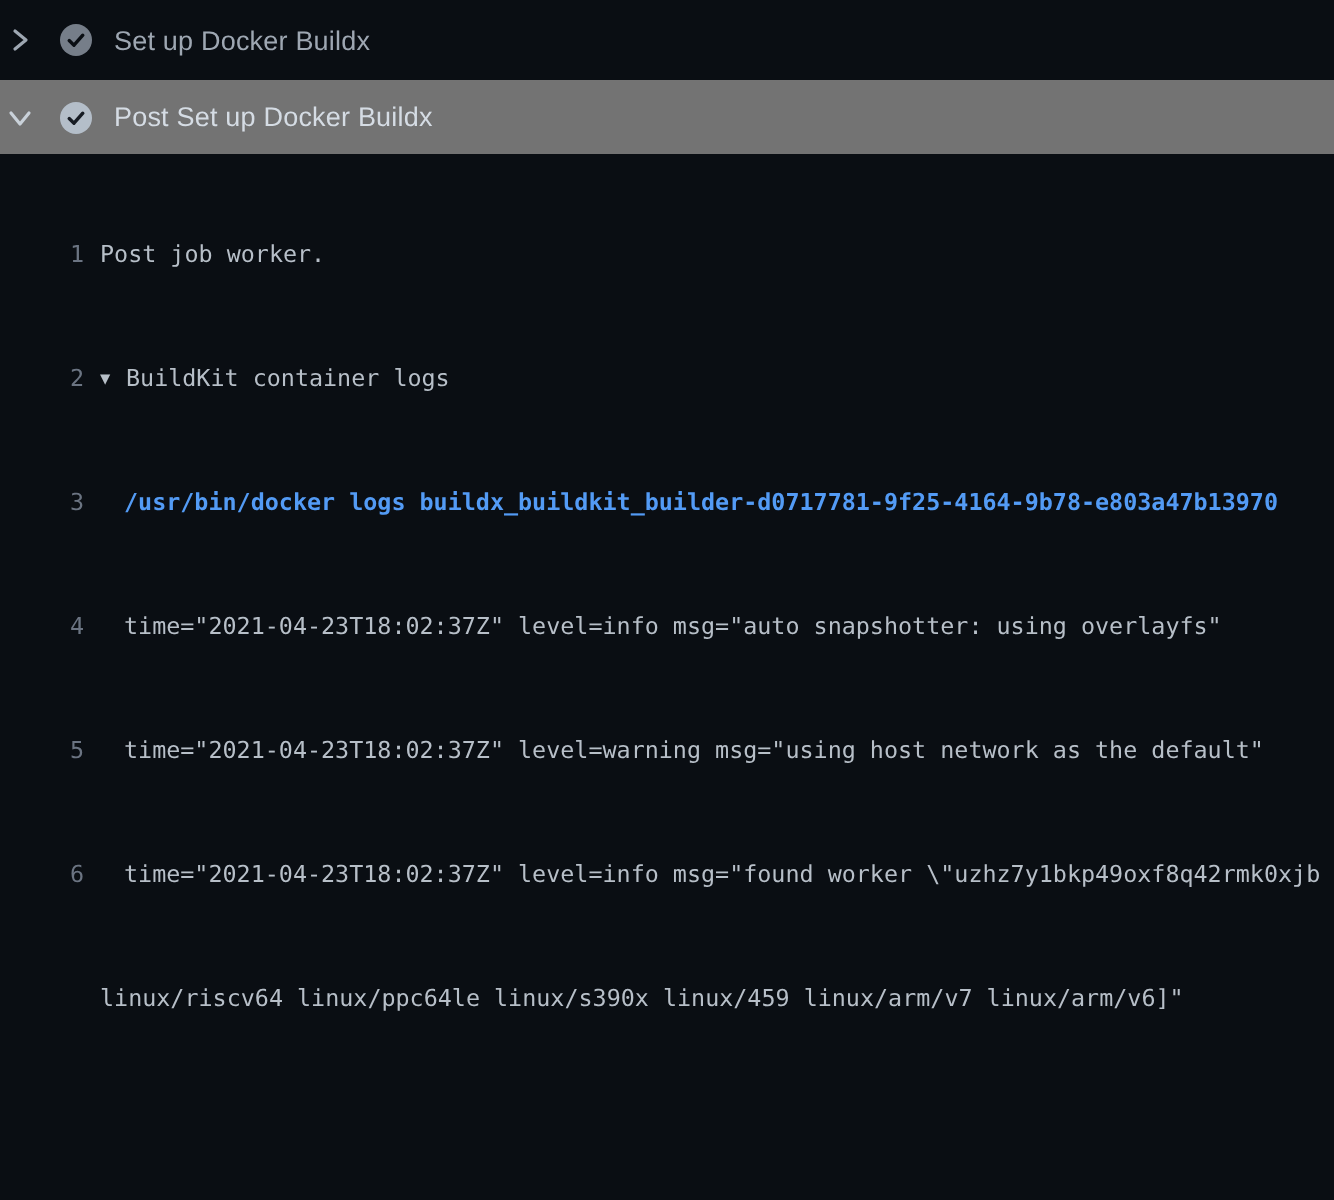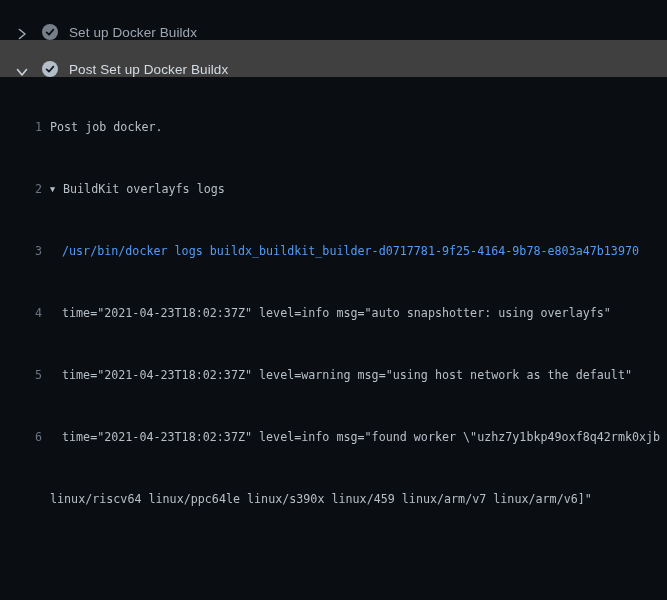--- a/index.html
+++ b/index.html
@@ -3,44 +3,44 @@
 <meta charset="utf-8">
 <style>
   * { margin:0; padding:0; box-sizing:border-box; }
   html,body { width:667px; height:600px; overflow:hidden; }
   body { background:#0a0e13; font-family:"Liberation Sans", sans-serif; }
 
   .panel { width:667px; height:600px; overflow:hidden; }
 
   
   .step-row {
-    display:flex; align-items:flex-end; height:40px; padding-left:14px;
+    display:flex; align-items:center; height:40px; padding-left:2px;
     cursor:pointer;
   }
-  .step-row.expanded { background:#404040; height:37px; }
+  .step-row.expanded { background:#737373; height:37px; }
   .chev { width:16px; display:flex; align-items:center; justify-content:center; margin-right:12px; }
   .chev svg { display:block; }
   .check { width:16px; height:16px; margin-right:11px; display:flex; }
   .step-label { font-size:13.5px; color:#9ea7b2; letter-spacing:.1px; }
   .step-row.expanded .step-label { color:#d5dce4; }
 
   
   .log {
     padding-top:12px; overflow:hidden; white-space:pre;
     font-family:"DejaVu Sans Mono","Liberation Mono",monospace;
     font-size:11.7px;
   }
   .log-row { display:flex; height:20px; line-height:20px; }
   .num {
     flex:0 0 42px; text-align:right; color:#6b7482; cursor:pointer;
     user-select:none;
   }
   .body { margin-left:8px; color:#b7bfc8; }
   .log-row.ind .body { margin-left:20px; }
-  .body.cmd { color:#539bf5; font-weight:normal; }
+  .body.cmd { color:#539bf5; font-weight:bold; }
   .toggle { color:#b7bfc8; font-size:8.5px; display:inline-block;
             width:13px; vertical-align:1px; cursor:pointer; }
 </style>
 </head>
 <body>
 
 <div class="panel">
   <div class="steps">
 
     <div class="step-row">
@@ -73,26 +73,26 @@
           </svg>
       </span>
       <span class="step-label">Post Set up Docker Buildx</span>
     </div>
 
   </div>
 
   <div class="log" id="log">
   <div class="log-row">
     <span class="num">1</span>
-    <span class="body"><span class="txt">Post job docker.</span></span>
+    <span class="body"><span class="txt">Post job worker.</span></span>
   </div>
 
   <div class="log-row">
     <span class="num">2</span>
-    <span class="body"><span class="toggle">▼</span><span class="txt">BuildKit overlayfs logs</span></span>
+    <span class="body"><span class="toggle">▼</span><span class="txt">BuildKit container logs</span></span>
   </div>
 
   <div class="log-row ind">
     <span class="num">3</span>
     <span class="body cmd"><span class="txt">/usr/bin/docker logs buildx_buildkit_builder-d0717781-9f25-4164-9b78-e803a47b13970</span></span>
   </div>
 
   <div class="log-row ind">
     <span class="num">4</span>
     <span class="body"><span class="txt">time="2021-04-23T18:02:37Z" level=info msg="auto snapshotter: using overlayfs"</span></span>

